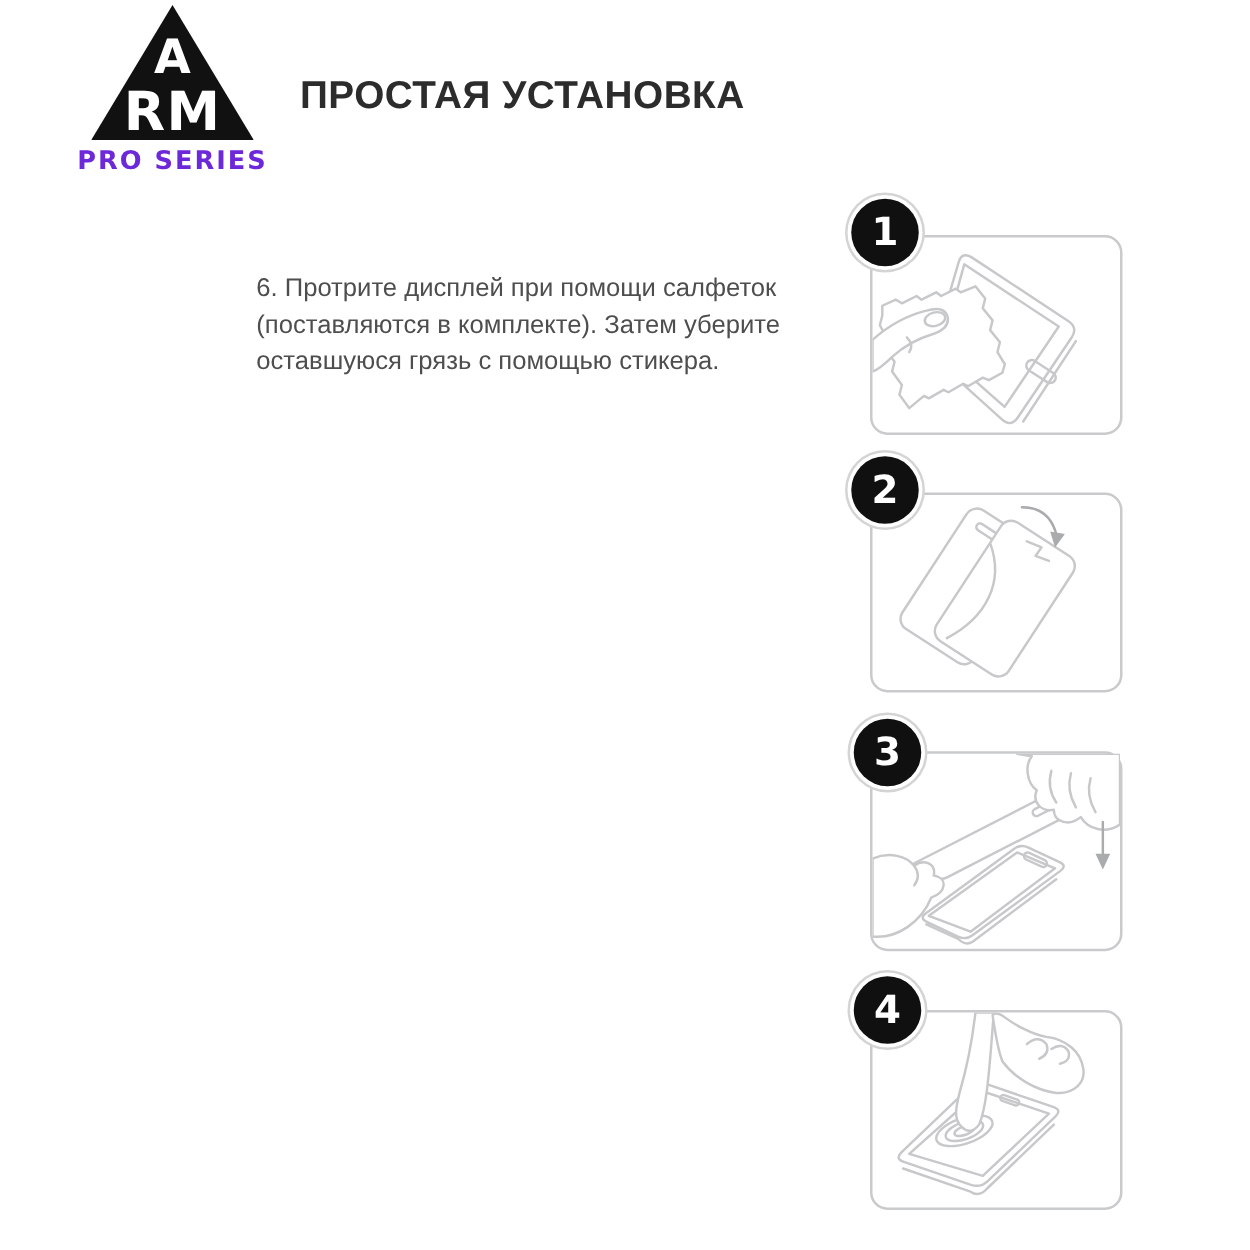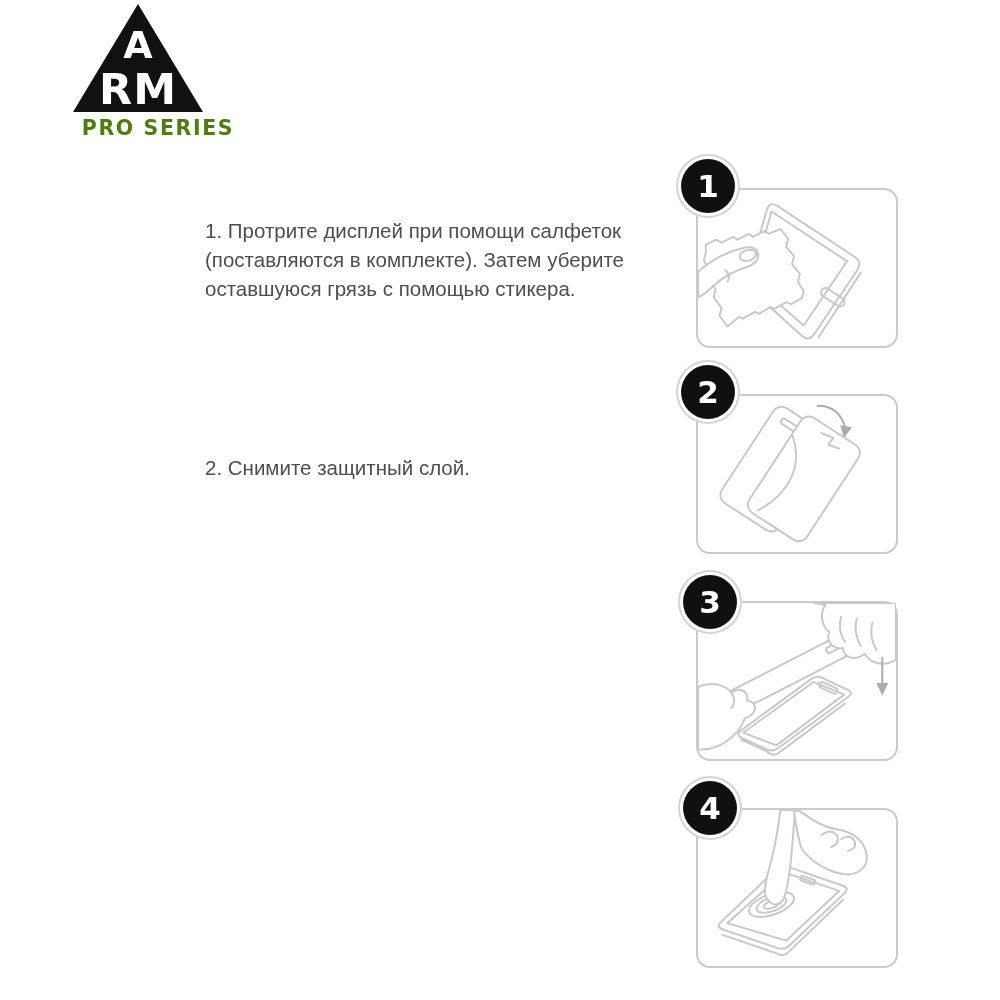--- a/index.html
+++ b/index.html
@@ -5,23 +5,22 @@
   html,body{margin:0;padding:0;}
   .page{
     position:relative;width:1000px;height:1000px;background:#ffffff;overflow:hidden;
     font-family:"Liberation Sans",sans-serif;
   }
   
   .logo{position:absolute;left:60px;top:2px;width:156px;height:140px;}
   .logo-triangle{position:absolute;left:13px;top:2px;}
   .logo-series{
     position:absolute;left:0;top:114px;width:156px;text-align:center;
-    font-weight:bold;font-size:20.5px;letter-spacing:1.6px;color:#4d7c0f;
+    font-weight:bold;font-size:20.5px;letter-spacing:1.6px;color:#6d28d9;
     font-family:"DejaVu Sans",sans-serif;
-    margin-left:20px;
   }
   
   .title{
     position:absolute;left:240px;top:58px;margin:0;
     font-size:31px;font-weight:800;letter-spacing:0.4px;color:#2c2c2c;
     font-family:"Liberation Sans",sans-serif;
   }
   
   .step-text{
     position:absolute;left:205px;width:485px;margin:0;
@@ -52,25 +51,25 @@
 
   <div class="logo">
     <svg class="logo-triangle" width="130" height="108" viewBox="0 0 130 108">
       <polygon points="65,0 130,108 0,108" fill="#111111"></polygon>
       <text x="65" y="54" text-anchor="middle" fill="#ffffff" font-family="DejaVu Sans, sans-serif" font-weight="bold" font-size="38">A</text>
       <text x="65" y="100" text-anchor="middle" fill="#ffffff" font-family="DejaVu Sans, sans-serif" font-weight="bold" font-size="43" letter-spacing="1">RM</text>
     </svg>
     <div class="logo-series">PRO SERIES</div>
   </div>
 
+  <h1 class="title">ПРОСТАЯ УСТАНОВКА</h1>
 
-  <p class="step-text t1">1. Протрите дисплей при помощи салфеток
+  <p class="step-text t1">6. Протрите дисплей при помощи салфеток
 (поставляются в комплекте). Затем уберите
 оставшуюся грязь с помощью стикера.</p>
-  <p class="step-text t2">2. Снимите защитный слой.</p>
 
   <div class="panel p1">
     <svg viewBox="0 0 202 160" preserveAspectRatio="none">
       <g stroke="#c7c8ca" stroke-width="2" fill="none" stroke-linecap="round" stroke-linejoin="round">
 
         <path d="M81.3,16.5 L159.7,68.5 Q168,74 162.4,82.3 L118.6,147.7 Q113,156 105.6,149.3
                  L55.4,103.7 Q48,97 50.8,87.4 L70.2,20.6 Q73,11 81.3,16.5 Z" fill="#ffffff"></path>
         <path d="M166,85 L123,151"></path>
 
         <path d="M74.9,22 L152,73 L107.8,139 L55.4,92.5 Z"></path>

